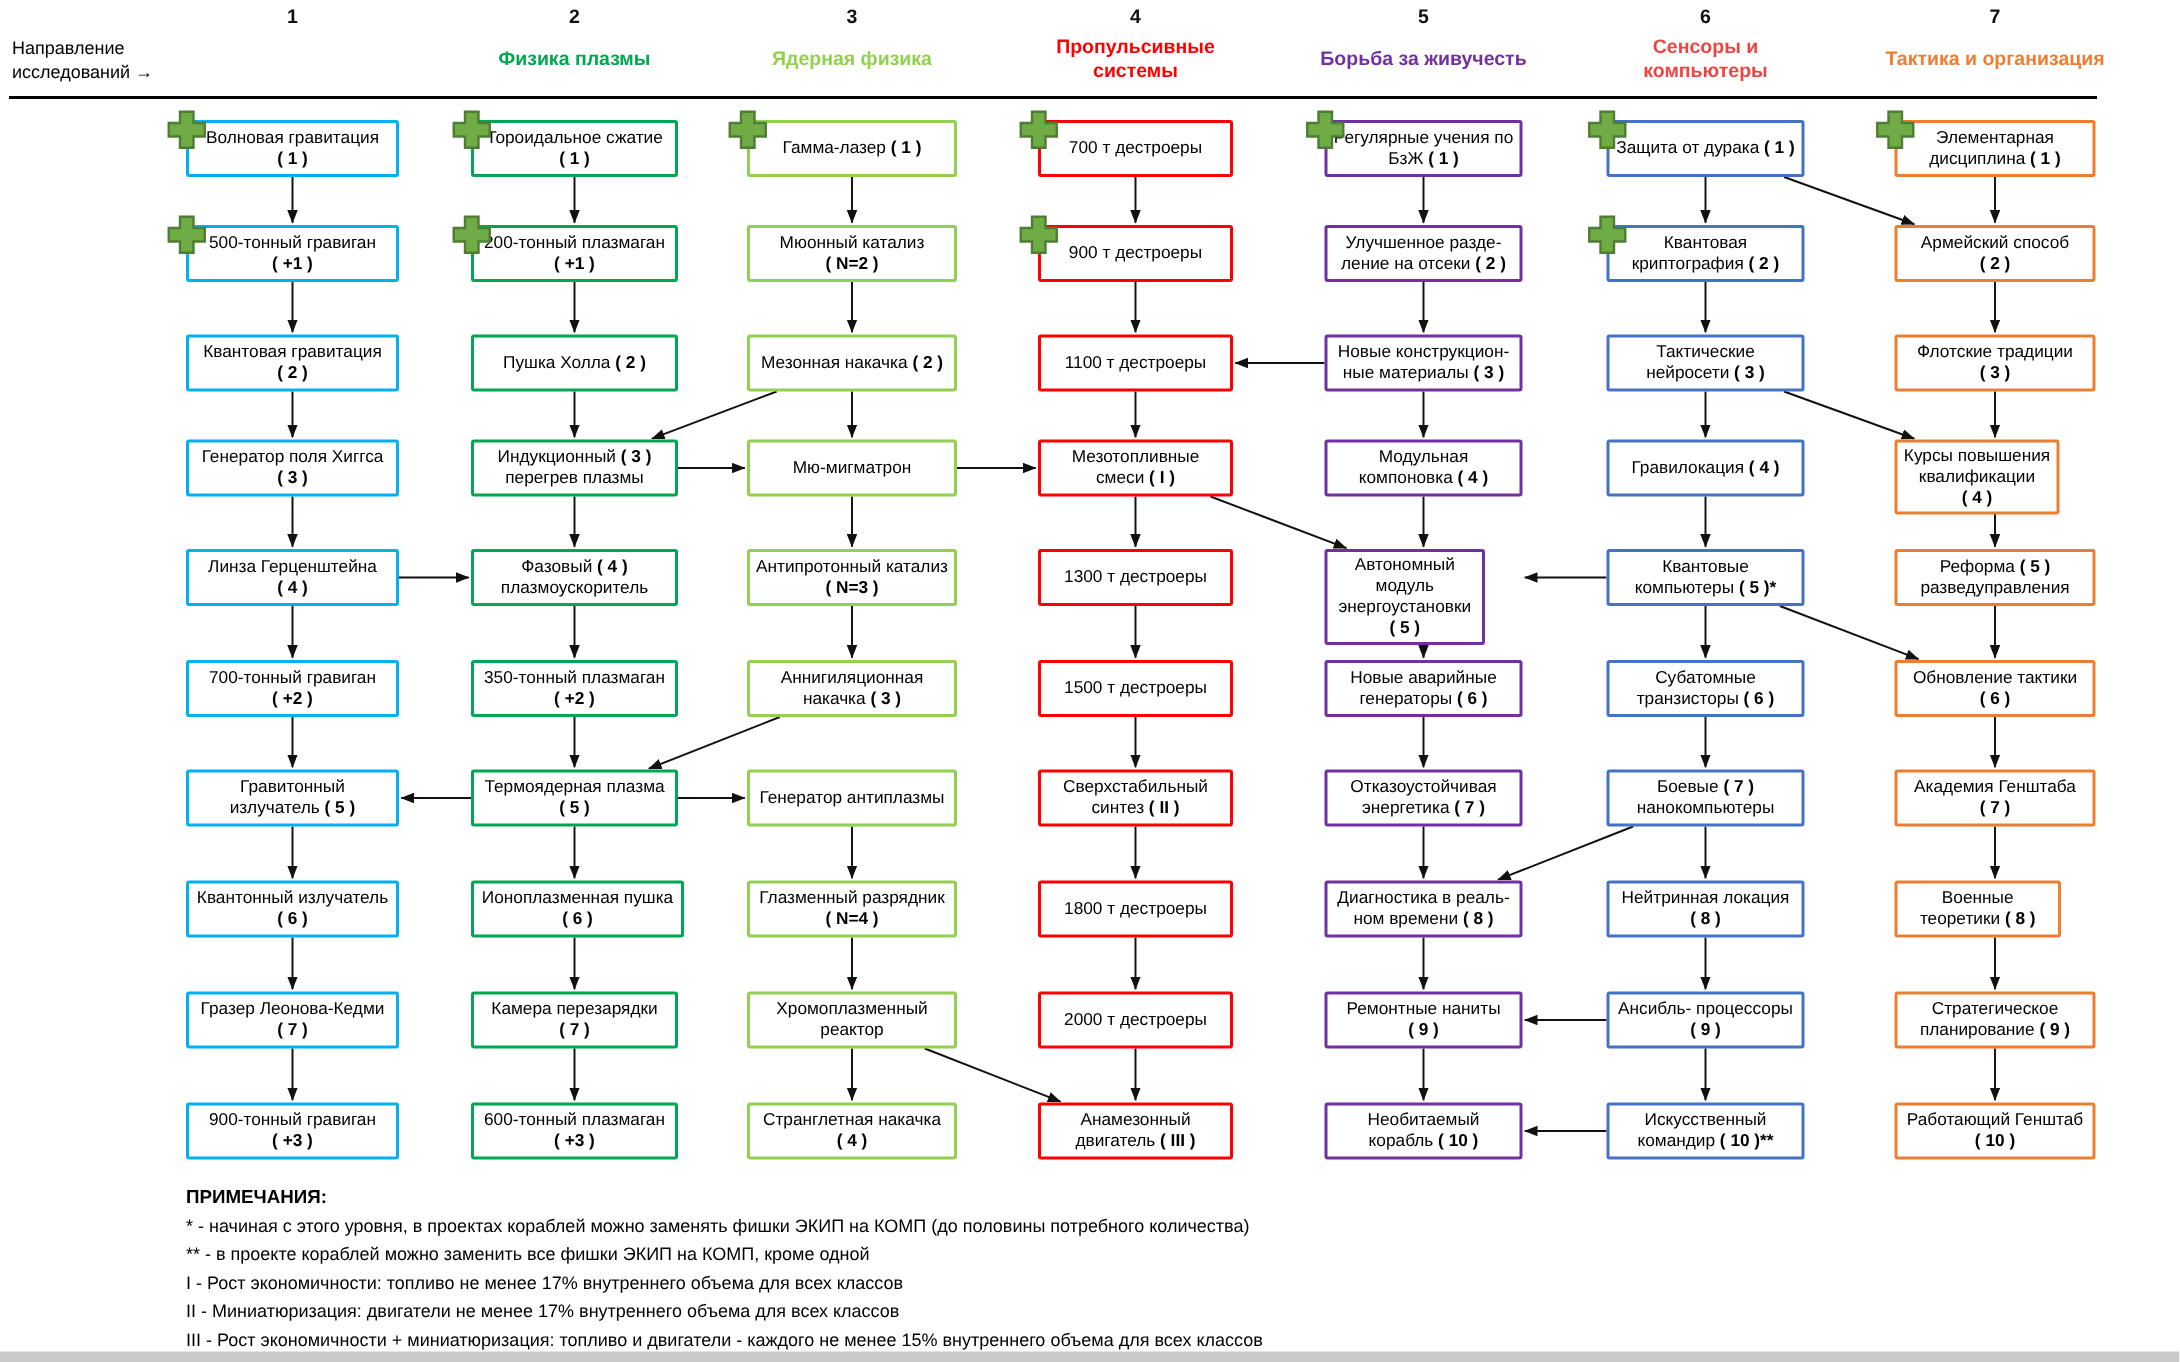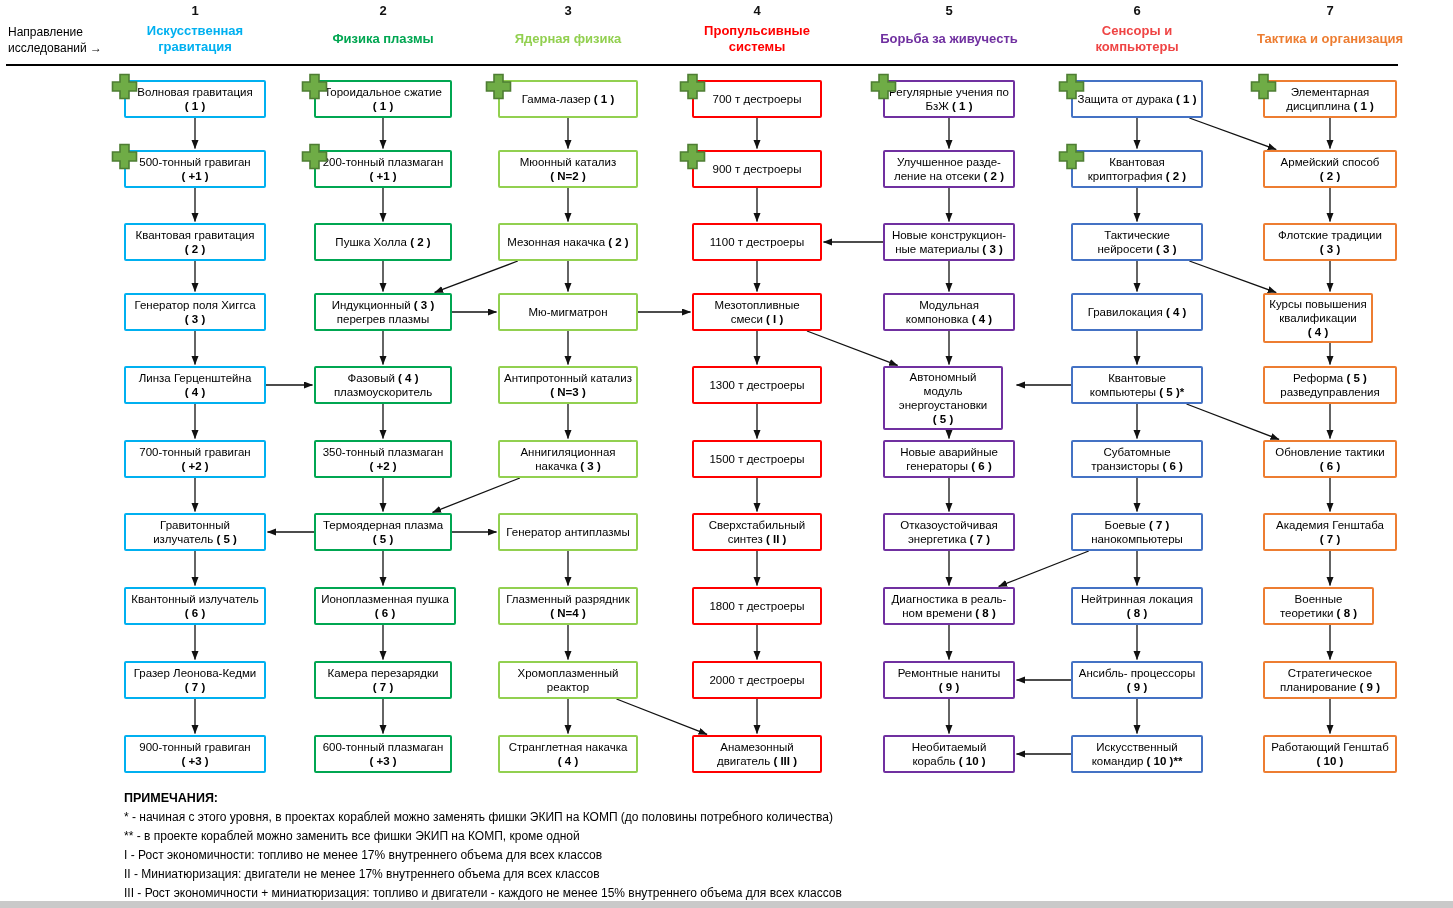--- a/index.html
+++ b/index.html
@@ -34,21 +34,20 @@
 </style>
 </head>
 <body>
 
 <div id="canvas">
   <div id="corner">Направление
 исследований →</div>
   <div id="headers">
       <div class="col-header" style="left: 120px;">
         <div class="col-number">1</div>
-        <div class="col-title" style="color: rgb(0, 176, 240);">Искусственная гравитация</div>
       </div>
       <div class="col-header" style="left: 308px;">
         <div class="col-number">2</div>
         <div class="col-title" style="color: rgb(0, 166, 81);">Физика плазмы</div>
       </div>
       <div class="col-header" style="left: 493px;">
         <div class="col-number">3</div>
         <div class="col-title" style="color: rgb(146, 208, 80);">Ядерная физика</div>
       </div>
       <div class="col-header" style="left: 682px;">
@@ -305,21 +304,21 @@
       </div>
       <div class="node" style="left: 883px; top: 150px; width: 132px; border-color: rgb(112, 48, 160);">
         <span>Улучшенное разде- ление на отсеки <b>(&nbsp;2&nbsp;)</b></span>
       </div>
       <div class="node" style="left: 883px; top: 223px; width: 132px; border-color: rgb(112, 48, 160);">
         <span>Новые конструкцион- ные материалы <b>(&nbsp;3&nbsp;)</b></span>
       </div>
       <div class="node" style="left: 883px; top: 293px; width: 132px; border-color: rgb(112, 48, 160);">
         <span>Модульная компоновка <b>(&nbsp;4&nbsp;)</b></span>
       </div>
-      <div class="node" style="left: 883px; top: 366px; width: 120px; border-color: rgb(112, 48, 160);">
+      <div class="node" style="left: 883px; top: 366px; width: 107px; border-color: rgb(112, 48, 160);">
         <span>Автономный модуль энергоустановки <b>(&nbsp;5&nbsp;)</b></span>
       </div>
       <div class="node" style="left: 883px; top: 440px; width: 132px; border-color: rgb(112, 48, 160);">
         <span>Новые аварийные генераторы <b>(&nbsp;6&nbsp;)</b></span>
       </div>
       <div class="node" style="left: 883px; top: 513px; width: 132px; border-color: rgb(112, 48, 160);">
         <span>Отказоустойчивая энергетика <b>(&nbsp;7&nbsp;)</b></span>
       </div>
       <div class="node" style="left: 883px; top: 587px; width: 132px; border-color: rgb(112, 48, 160);">
         <span>Диагностика в реаль- ном времени <b>(&nbsp;8&nbsp;)</b></span>

